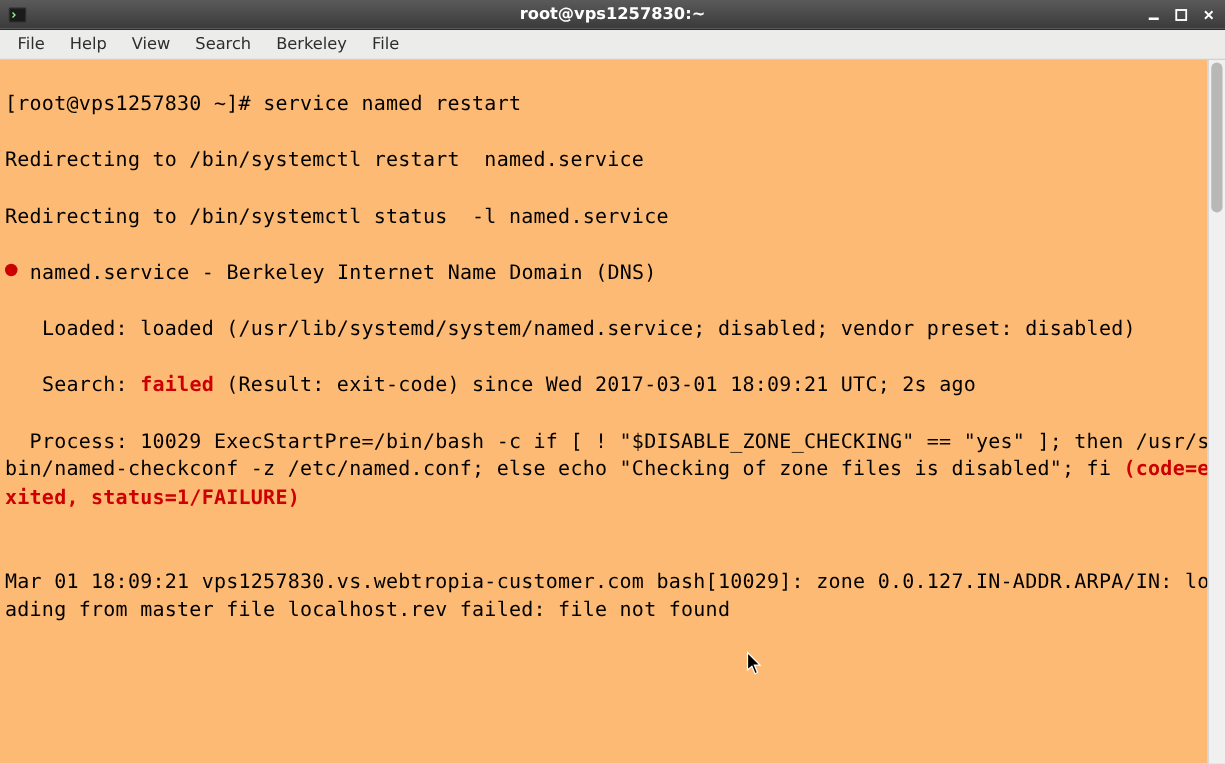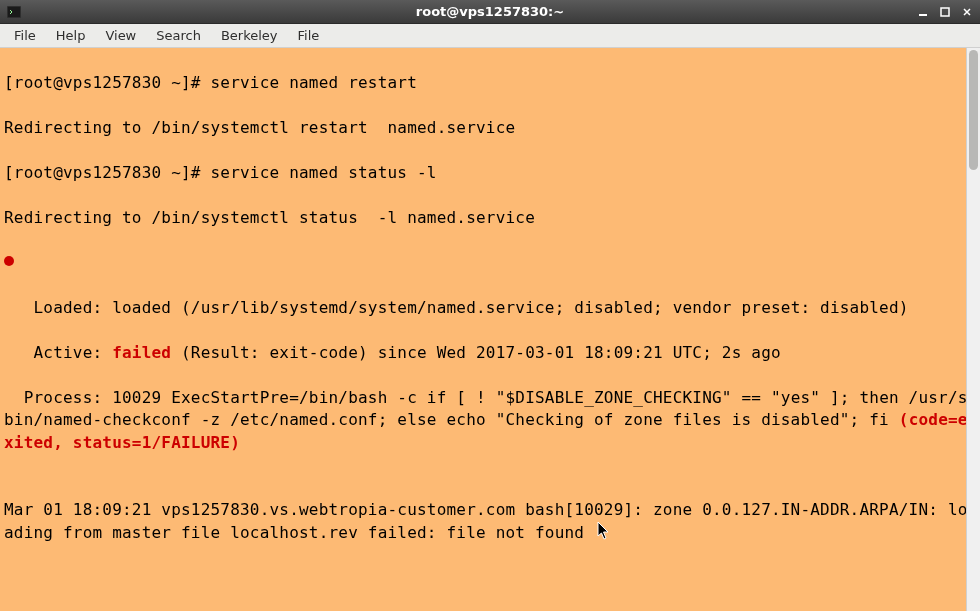--- a/index.html
+++ b/index.html
@@ -156,25 +156,24 @@
   <div class="menu-item">View</div>
   <div class="menu-item">Search</div>
   <div class="menu-item">Berkeley</div>
   <div class="menu-item">File</div>
 </div>
 
 <div class="terminal-wrap">
   <div class="terminal">
 <div class="term-line"><span>[root@vps1257830 ~]# </span><span>service named restart</span></div>
 <div class="term-line">Redirecting to /bin/systemctl restart  named.service</div>
-<div class="term-line"><span>[root@vps1257830 ~]# </span><span>service named status -l</span></div>
 <div class="term-line">Redirecting to /bin/systemctl status  -l named.service</div>
-<div class="term-line"><span class="dot-red"></span></div>
+<div class="term-line"><span class="dot-red"></span><span> named.service - Berkeley Internet Name Domain (DNS)</span></div>
 <div class="term-line">   Loaded: loaded (/usr/lib/systemd/system/named.service; disabled; vendor preset: disabled)</div>
-<div class="term-line"><span>   Active: </span><span class="t-red">failed</span><span> (Result: exit-code) since Wed 2017-03-01 18:09:21 UTC; 2s ago</span></div>
+<div class="term-line"><span>   Search: </span><span class="t-red">failed</span><span> (Result: exit-code) since Wed 2017-03-01 18:09:21 UTC; 2s ago</span></div>
 <div class="term-line"><span>  Process: 10029 ExecStartPre=/bin/bash -c if [ ! "$DISABLE_ZONE_CHECKING" == "yes" ]; then /usr/sbin/named-checkconf -z /etc/named.conf; else echo "Checking of zone files is disabled"; fi </span><span class="t-red">(code=exited, status=1/FAILURE)</span></div>
 <div class="term-line"></div>
 <div class="term-line">Mar 01 18:09:21 vps1257830.vs.webtropia-customer.com bash[10029]: zone 0.0.127.IN-ADDR.ARPA/IN: loading from master file localhost.rev failed: file not found</div>
 
 
 
   </div>
   <div class="scrollbar">
     <div class="scroll-thumb"></div>
   </div>

